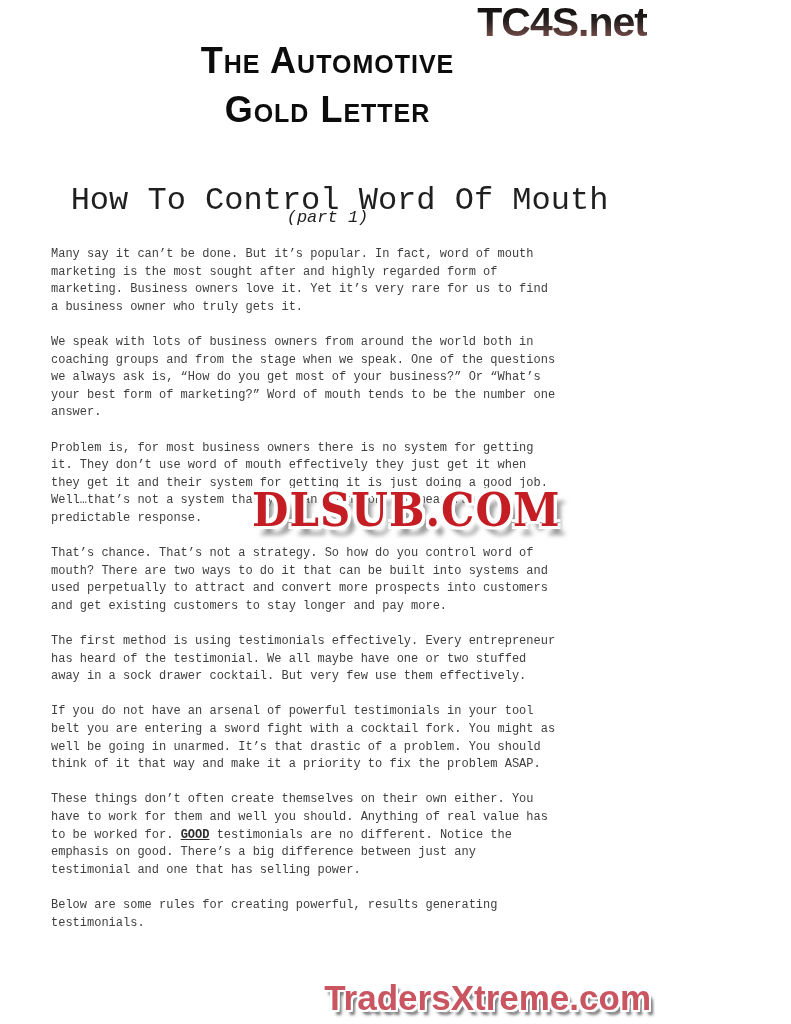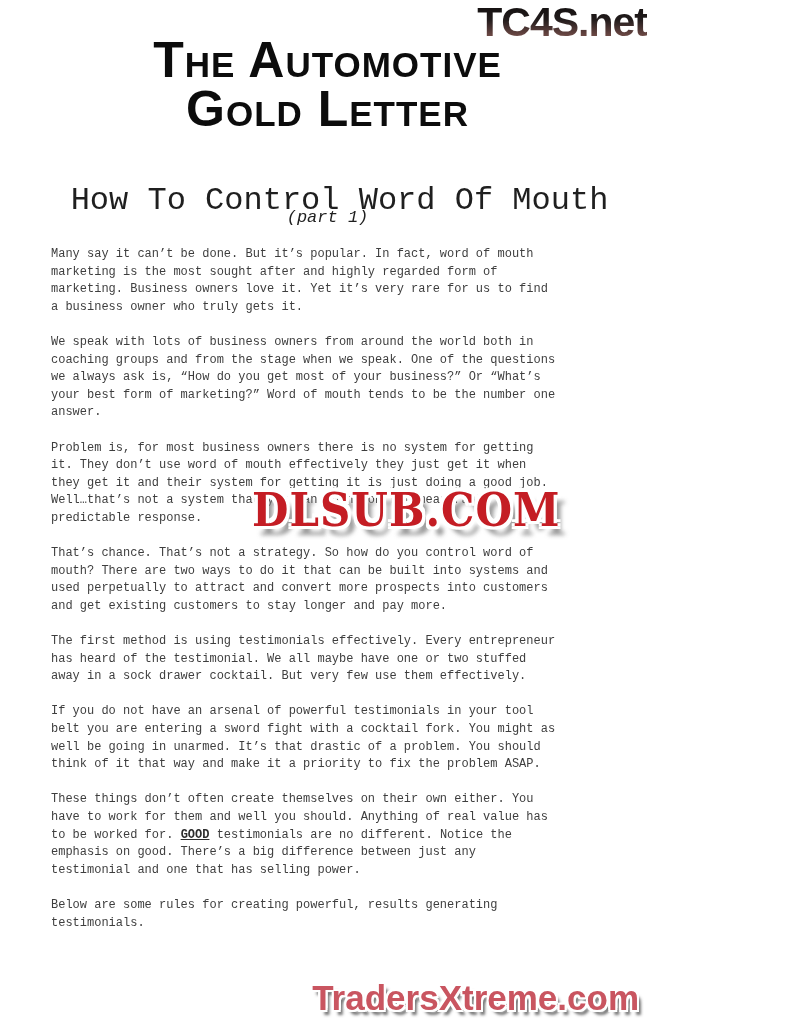--- a/index.html
+++ b/index.html
@@ -27,21 +27,21 @@
   }
 
   
   .masthead {
     position:absolute;
     top:36px; left:0; width:100%;
     text-align:center;
     font-family:"Liberation Sans", sans-serif;
     font-weight:700;
     font-variant:small-caps;
-    font-size:50px;
+    font-size:36px;
     line-height:49px;
     letter-spacing:1px;
     color:#0c0c0c;
   }
 
   .article-title {
     position:absolute;
     top:170px; left:0; width:100%;
     margin:12px;
     text-align:center;
@@ -94,21 +94,21 @@
       -3px 3px 0 #ffffff, 3px 3px 0 #ffffff,
       -3px 0 0 #ffffff, 3px 0 0 #ffffff,
       0 -3px 0 #ffffff, 0 3px 0 #ffffff,
       7px 8px 4px rgba(130,130,130,0.8);
     white-space:nowrap;
   }
 
   
   .traders {
     position:absolute;
-    top:978px; right:16px;
+    top:978px; right:4px;
     font-family:"Liberation Sans", sans-serif;
     font-weight:700;
     font-size:35px;
     line-height:40px;
     color:#c95560;
     text-shadow:
       -2px -2px 0 #ffffff, 2px -2px 0 #ffffff,
       -2px 2px 0 #ffffff, 2px 2px 0 #ffffff,
       -2px 0 0 #ffffff, 2px 0 0 #ffffff,
       0 -2px 0 #ffffff, 0 2px 0 #ffffff,

